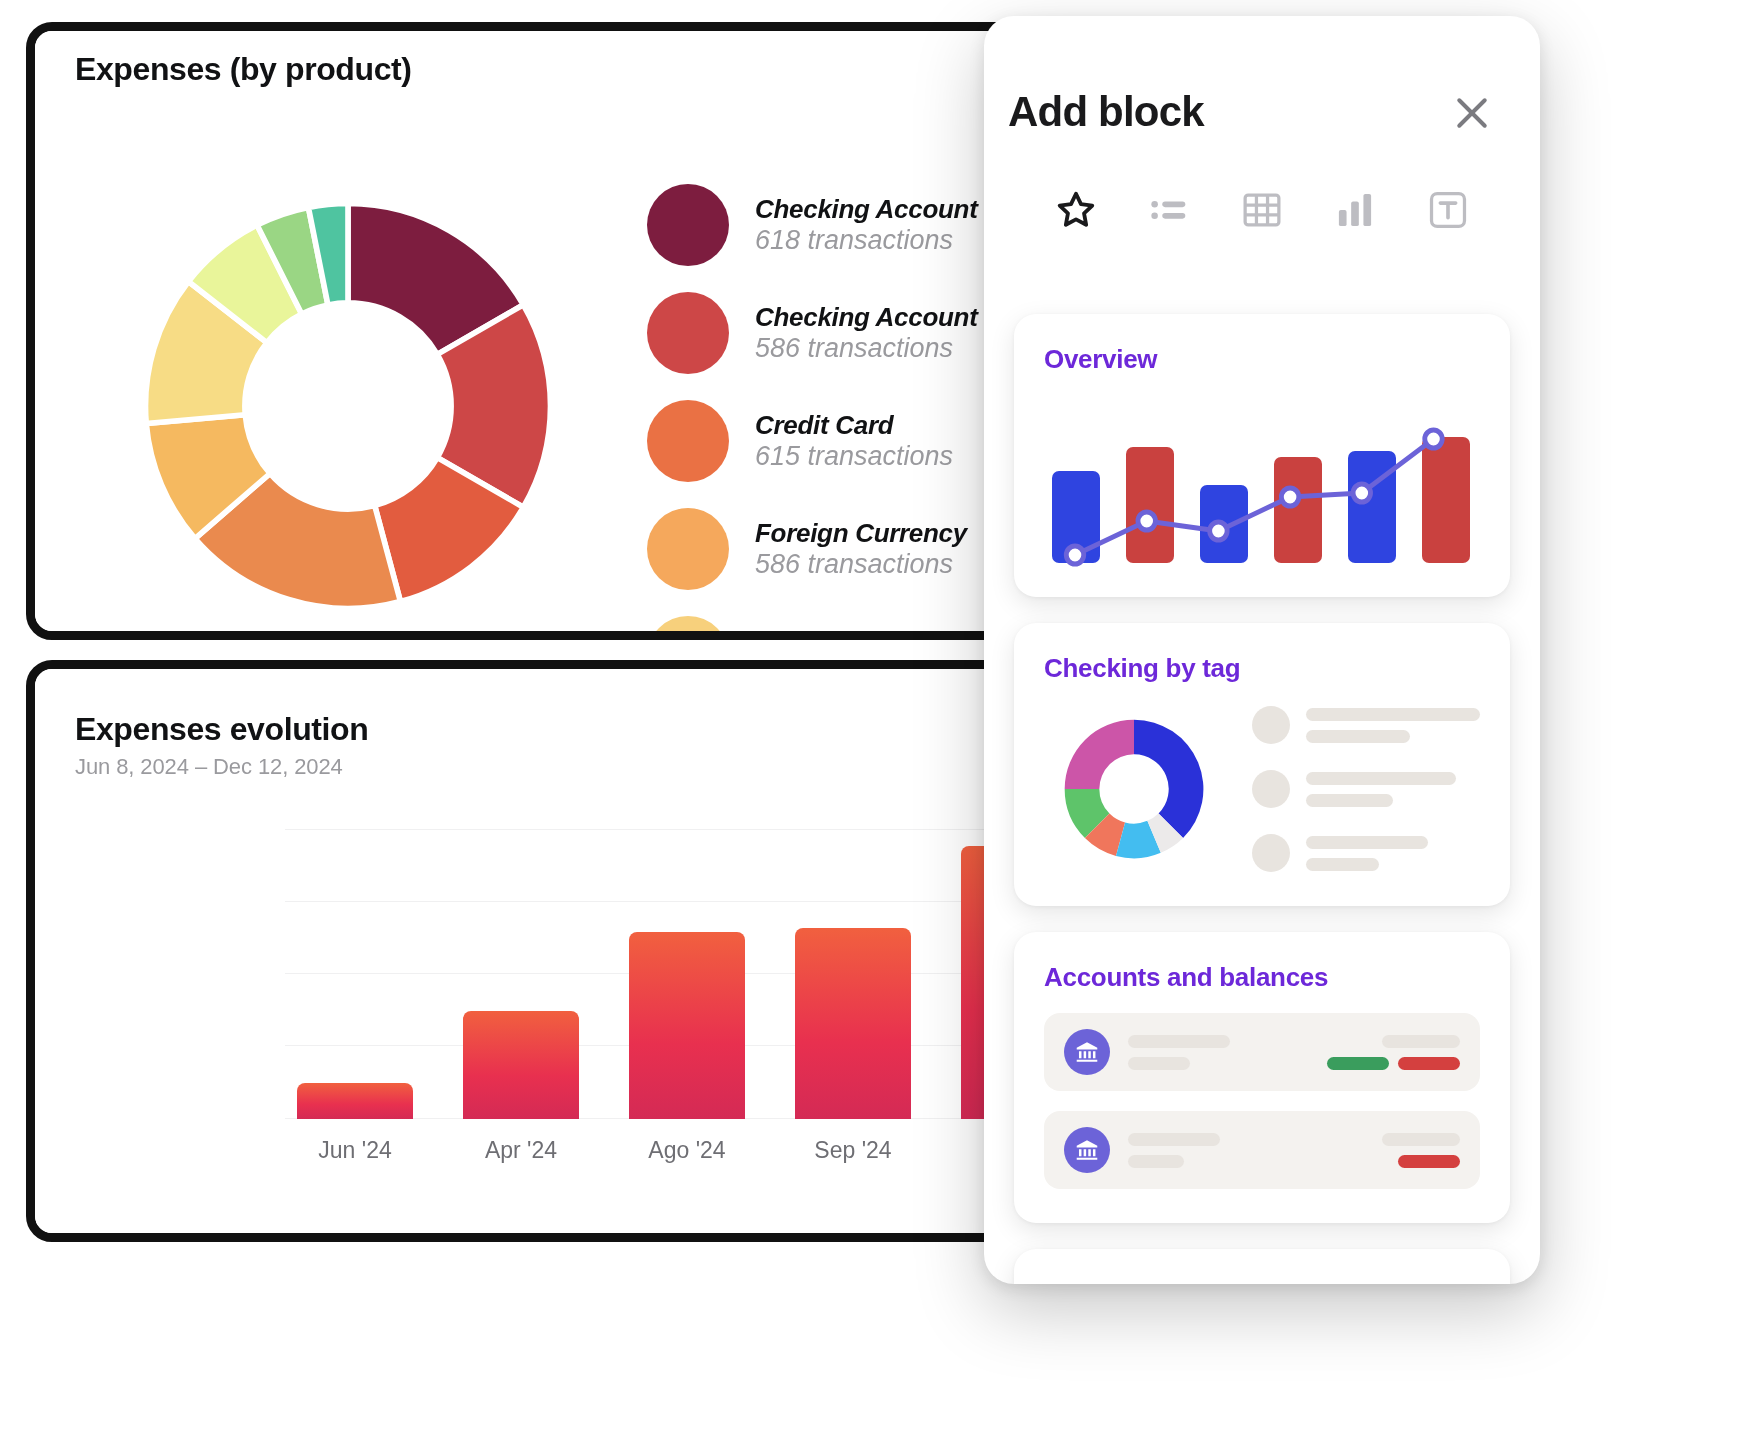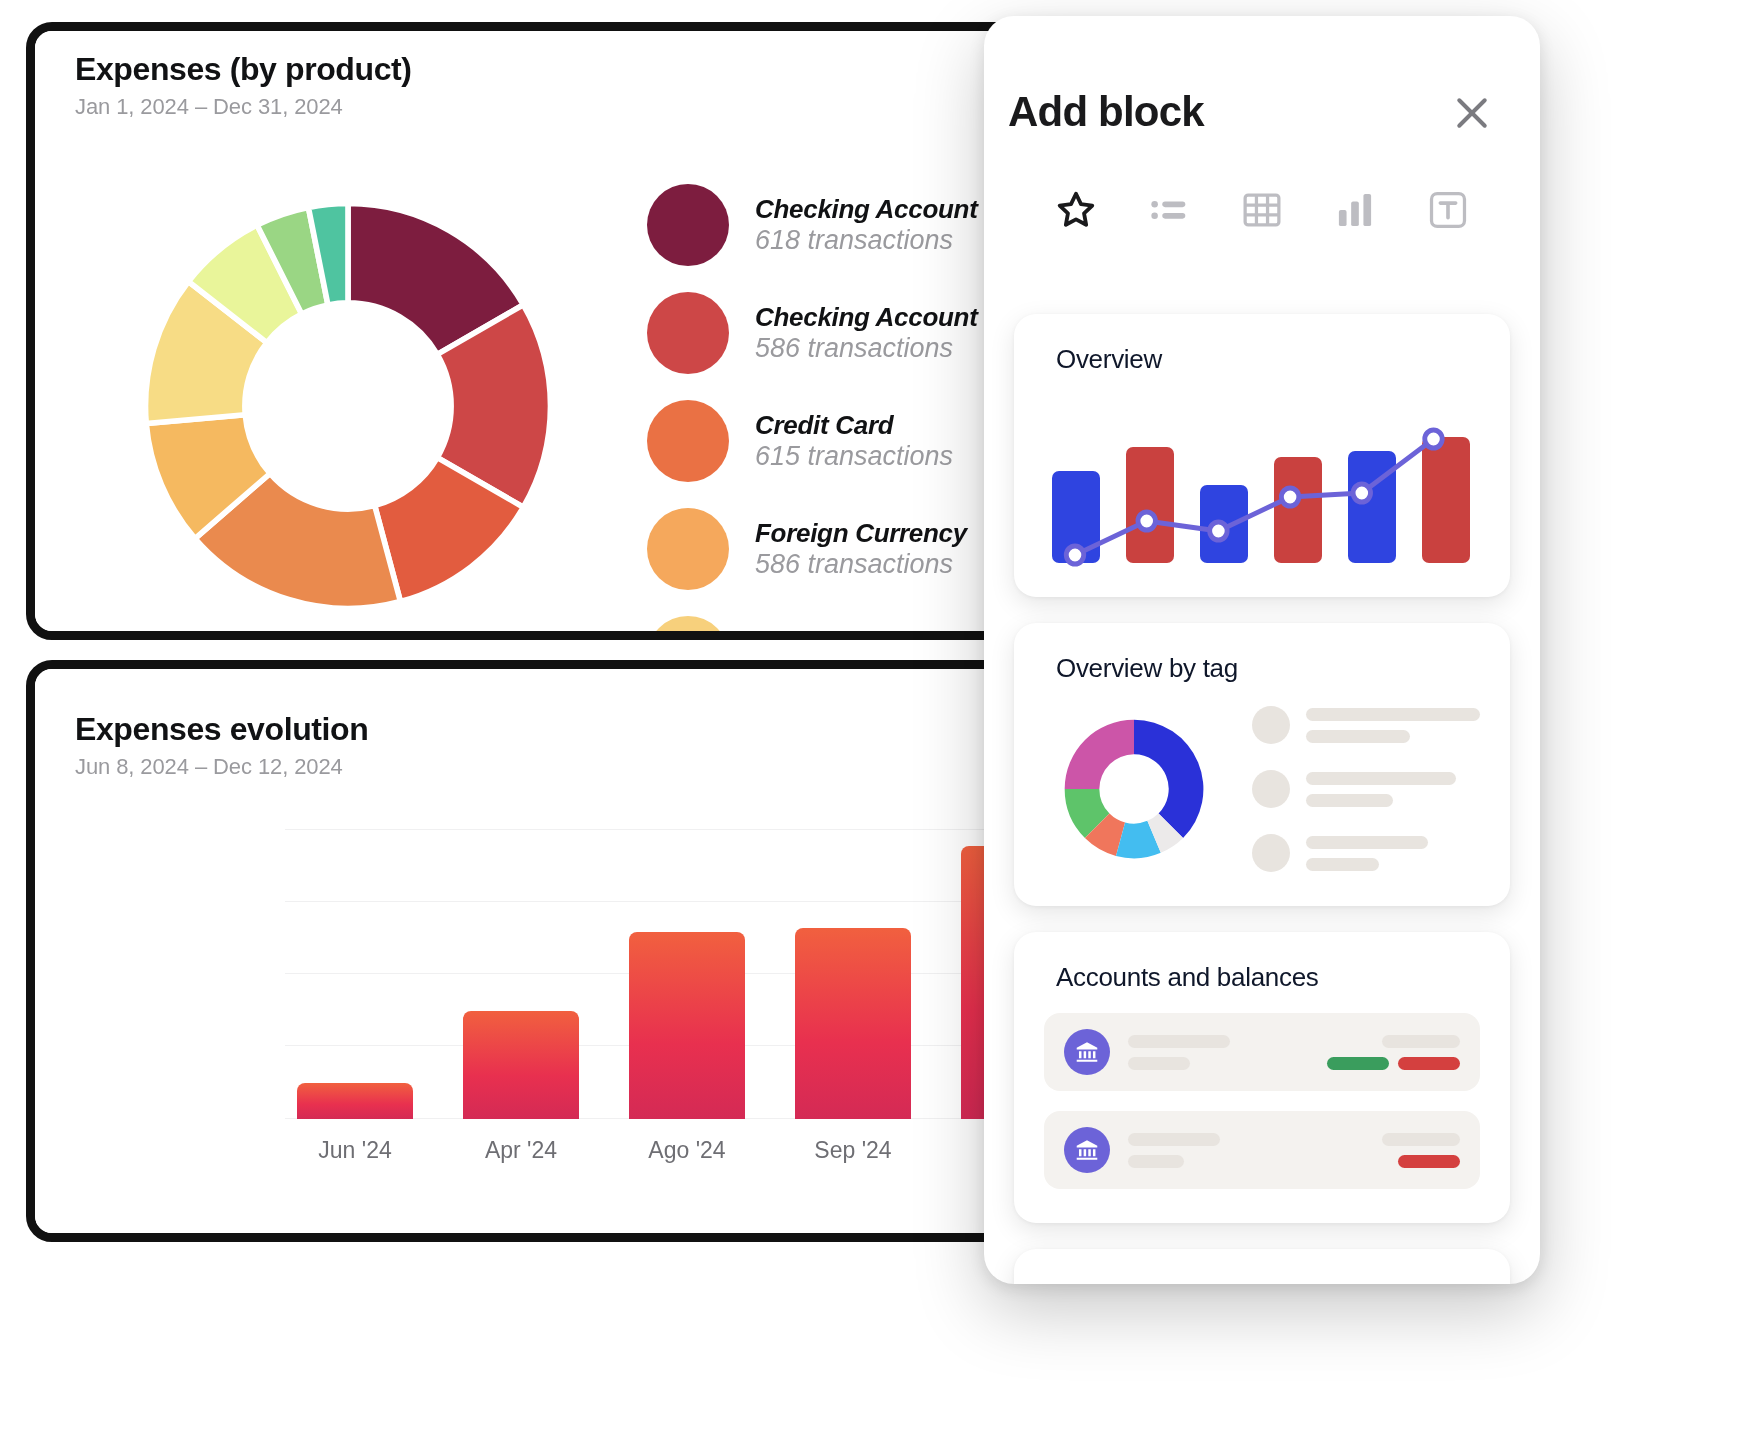--- a/index.html
+++ b/index.html
@@ -78,21 +78,21 @@
 
   .tabs { display: flex; align-items: center; gap: 0; padding: 44px 46px 0 46px; }
   .tab { flex: 1; display: flex; align-items: center; justify-content: center; height: 60px; cursor: pointer; }
 
   .blocks { position: absolute; left: 0; right: 0; top: 298px; bottom: 0; padding: 0 30px; }
   .block {
     background: #ffffff; border-radius: 22px;
     box-shadow: 0 8px 26px rgba(0,0,0,0.10), 0 1px 4px rgba(0,0,0,0.05);
     padding: 30px 30px 34px 30px; margin-bottom: 26px;
   }
-  .block-title { font-size: 26px; font-weight: 400; color: #0f172a; letter-spacing: -0.3px; margin-left: 12px; }
+  .block-title { font-size: 26px; font-weight: 700; color: #6d28d9; letter-spacing: -0.3px; }
 
   .ov-chart { position: relative; height: 160px; margin-top: 28px; }
   .ov-bar { position: absolute; bottom: 0; width: 48px; border-radius: 7px; }
   .ov-svg { position: absolute; left: 0; top: 0; width: 100%; height: 160px; overflow: visible; }
 
   .tag-row { display: flex; align-items: center; gap: 28px; margin-top: 22px; }
   .tag-legend { flex: 1; display: flex; flex-direction: column; gap: 26px; }
   .tag-item { display: flex; align-items: center; gap: 16px; }
   .tag-dot { width: 38px; height: 38px; border-radius: 50%; background: #e8e4df; flex: 0 0 38px; }
   .tag-lines { flex: 1; display: flex; flex-direction: column; gap: 9px; }
@@ -110,21 +110,20 @@
   .acct-right { display: flex; flex-direction: column; gap: 9px; align-items: flex-end; width: 150px; }
 </style>
 </head>
 <body>
 
 <div class="stage">
 
   <div class="card-donut">
     <div class="card-donut-inner">
       <div class="c-title">Expenses (by product)</div>
-      <div class="c-sub">Jan 1, 2024 – Dec 31, 2024</div>
 
       <div class="donut-wrap">
         <svg viewBox="0 0 240 240" width="470" height="450">
           <g transform="translate(120,120)">
 
             <g stroke="#ffffff" stroke-width="3">
               <path d="M 0,-108 A 108,108 0 0,1 93.53,-54 L 47.63,-27.5 A 55,55 0 0,0 0,-55 Z" fill="#7d1d3f"></path>
               <path d="M 93.53,-54 A 108,108 0 0,1 93.53,54 L 47.63,27.5 A 55,55 0 0,0 47.63,-27.5 Z" fill="#cd4747"></path>
               <path d="M 93.53,54 A 108,108 0 0,1 27.96,104.3 L 14.24,53.1 A 55,55 0 0,0 47.63,27.5 Z" fill="#e25c3f"></path>
               <path d="M 27.96,104.3 A 108,108 0 0,1 -81.6,70.7 L -41.6,36 A 55,55 0 0,0 14.24,53.1 Z" fill="#ea8a4e"></path>
@@ -281,21 +280,21 @@
               <circle cx="180" cy="128" r="9"></circle>
               <circle cx="254" cy="94" r="9"></circle>
               <circle cx="328" cy="90" r="9"></circle>
               <circle cx="402" cy="36" r="9"></circle>
             </g>
           </svg>
         </div>
       </div>
 
       <div class="block">
-        <div class="block-title">Overview by tag</div>
+        <div class="block-title">Checking by tag</div>
         <div class="tag-row">
           <svg width="180" height="160" viewBox="0 0 120 120">
             <g transform="translate(60,60)">
               <path d="M0,-52 A52,52 0 0,1 36.8,36.8 L18.4,18.4 A26,26 0 0,0 0,-26 Z" fill="#2a31d8"></path>
               <path d="M0,-52 A52,52 0 0,0 -52,0 L-26,0 A26,26 0 0,1 0,-26 Z" fill="#cc55a8"></path>
               <path d="M-52,0 A52,52 0 0,0 -36.8,36.8 L-18.4,18.4 A26,26 0 0,1 -26,0 Z" fill="#5ec46a"></path>
               <path d="M-36.8,36.8 A52,52 0 0,0 -13.5,50.2 L-6.7,25.1 A26,26 0 0,1 -18.4,18.4 Z" fill="#f0765c"></path>
               <path d="M-13.5,50.2 A52,52 0 0,0 20.1,47.9 L10,23.9 A26,26 0 0,1 -6.7,25.1 Z" fill="#43bdf0"></path>
               <path d="M20.1,47.9 A52,52 0 0,0 36.8,36.8 L18.4,18.4 A26,26 0 0,1 10,23.9 Z" fill="#eceaea"></path>
             </g>

